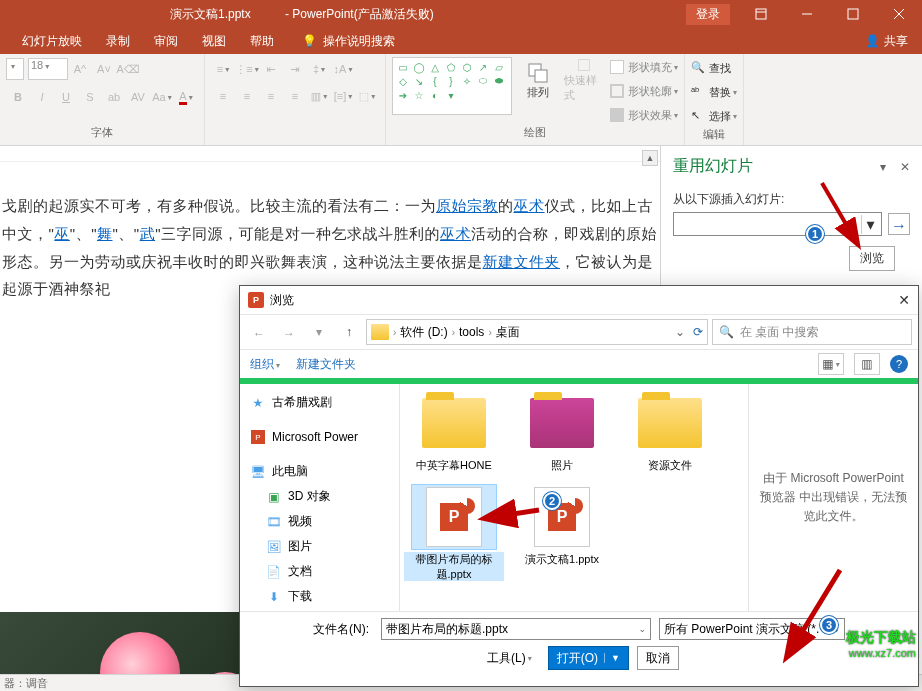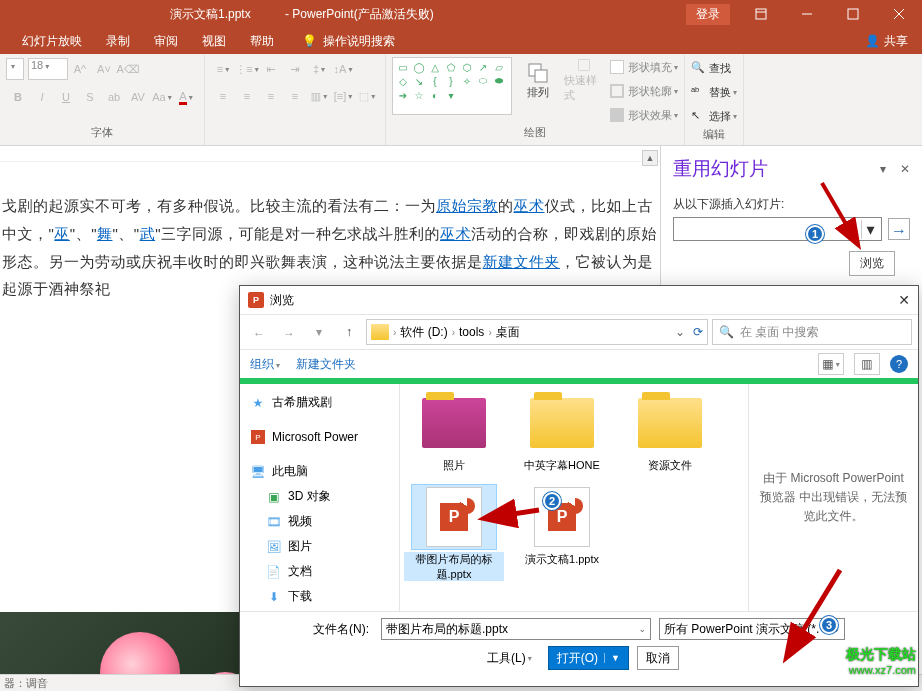--- a/index.html
+++ b/index.html
@@ -59,21 +59,21 @@
 .slidearea .text a { color: #0563c1; text-decoration: underline; }
 .slidearea .img-ph { position: absolute; left: 0; top: 466px; width: 280px; height: 200px; background: linear-gradient(135deg,#3a4a3a,#1a2a1a); overflow: hidden; }
 .slidearea .img-ph .rose { position: absolute; border-radius: 50%; }
 .slidearea .img-ph .rose.r2 { width: 80px; height: 80px; left: 100px; top: 20px; background: radial-gradient(circle at 40% 40%, #ffd0d8, #ff80a0, #b04060); }
 .slidearea .img-ph .rose.r3 { width: 70px; height: 70px; right: 20px; top: 60px; background: radial-gradient(circle at 40% 40%, #ffe0e8, #ff90b0, #a03050); }
 .statusbar { position: absolute; left: 0; right: 0; bottom: 0; height: 17px; background: #f3f2f1; border-top: 1px solid #d4d4d4; font-size: 11px; color: #666; padding-left: 4px; display: flex; align-items: center; }
 
 
 .reuse-pane { position: absolute; right: 0; top: 146px; width: 262px; bottom: 17px; background: #fff; border-left: 1px solid #d4d4d4; }
 .reuse-pane .hdr { display: flex; align-items: center; justify-content: space-between; padding: 10px 12px; }
-.reuse-pane .hdr .ttl { color: #6d28d9; font-size: 19px; }
+.reuse-pane .hdr .ttl { color: #15803d; font-size: 16px; }
 .reuse-pane .hdr .acts { display: flex; gap: 14px; color: #666; font-size: 12px; }
 .reuse-pane .lbl { font-size: 12px; color: #333; padding: 4px 12px; }
 .reuse-pane .src-row { display: flex; align-items: center; padding: 0 12px; gap: 6px; position: relative; }
 .reuse-pane .src-box { flex: 1; height: 24px; border: 1px solid #888; display: flex; align-items: center; justify-content: flex-end; padding-right: 2px; position: relative; }
 .reuse-pane .src-box .dd { width: 18px; text-align: center; color: #333; border-left: 1px solid #ccc; }
 .reuse-pane .goarrow { width: 22px; height: 22px; border: 1px solid #aaa; display: flex; align-items: center; justify-content: center; color: #2a6db0; font-weight: bold; }
 .reuse-pane .browse-btn { display: inline-block; border: 1px solid #aaa; padding: 3px 10px; font-size: 12px; color: #333; margin-left: 188px; margin-top: 10px; }
 
 
 .dialog { position: absolute; left: 239px; top: 285px; width: 680px; height: 402px; background: #fff; border: 1px solid #555; box-shadow: 0 4px 20px rgba(0,0,0,0.25); display: flex; flex-direction: column; font-size: 12px; }
@@ -121,21 +121,21 @@
 .dialog .footer .btn { height: 24px; border: 1px solid #888; padding: 0 8px; display: flex; align-items: center; background: #e1e1e1; }
 .dialog .footer .btn.primary { background: #0078d4; color: #fff; border-color: #005a9e; position: relative; }
 .dialog .footer .btn .dd { border-left: 1px solid rgba(255,255,255,0.5); margin-left: 6px; padding-left: 6px; font-size: 9px; }
 
 
 .num-badge { position: absolute; width: 18px; height: 18px; border-radius: 50%; background: #1e6fbf; color: #fff; border: 2px solid #fff; font-size: 11px; font-weight: bold; display: flex; align-items: center; justify-content: center; box-shadow: 0 0 0 1px #1e6fbf; z-index: 50; }
 .red-arrow { position: absolute; z-index: 40; pointer-events: none; }
 .red-arrow svg { overflow: visible; }
 
 
-.wm { position: absolute; right: 6px; bottom: 15px; text-align: right; z-index: 60; pointer-events: none; }
+.wm { position: absolute; right: 6px; bottom: 32px; text-align: right; z-index: 60; pointer-events: none; }
 .wm .l1 { color: #23d923; font-size: 14px; font-weight: bold; text-shadow: 0 0 2px #000; }
 .wm .l2 { color: #23d923; font-size: 11px; text-shadow: 0 0 2px #000; }
 
 .scroll-up { position: absolute; right: 264px; top: 150px; width: 16px; height: 16px; border: 1px solid #ccc; background: #f0f0f0; display: flex; align-items: center; justify-content: center; font-size: 9px; color: #666; }
 </style>
 </head>
 <body>
 
 <div class="titlebar">
   <span class="title">演示文稿1.pptx</span>
@@ -435,29 +435,29 @@
         </div>
       <div class="item sub">
           <span class="ic" style="color:#4aa0e8;">⬇</span>
           <span>下载</span>
         </div>
     </div>
 
     <div class="filearea">
       <div class="fitem">
         <div class="thumb">
-            <div class="folder-ic" style="background:linear-gradient(#c49,#a37);"></div>
-          </div>
-        <div class="fname">照片</div>
+            <div class="folder-ic"></div>
+          </div>
+        <div class="fname">中英字幕HONE</div>
       </div>
       <div class="fitem">
         <div class="thumb">
-            <div class="folder-ic"></div>
-          </div>
-        <div class="fname">中英字幕HONE</div>
+            <div class="folder-ic" style="background:linear-gradient(#c49,#a37);"></div>
+          </div>
+        <div class="fname">照片</div>
       </div>
       <div class="fitem">
         <div class="thumb">
             <div class="folder-ic"></div>
           </div>
         <div class="fname">资源文件</div>
       </div>
       <div style="width:100%;height:0;"></div>
       <div class="fitem sel">
         <div class="thumb">

